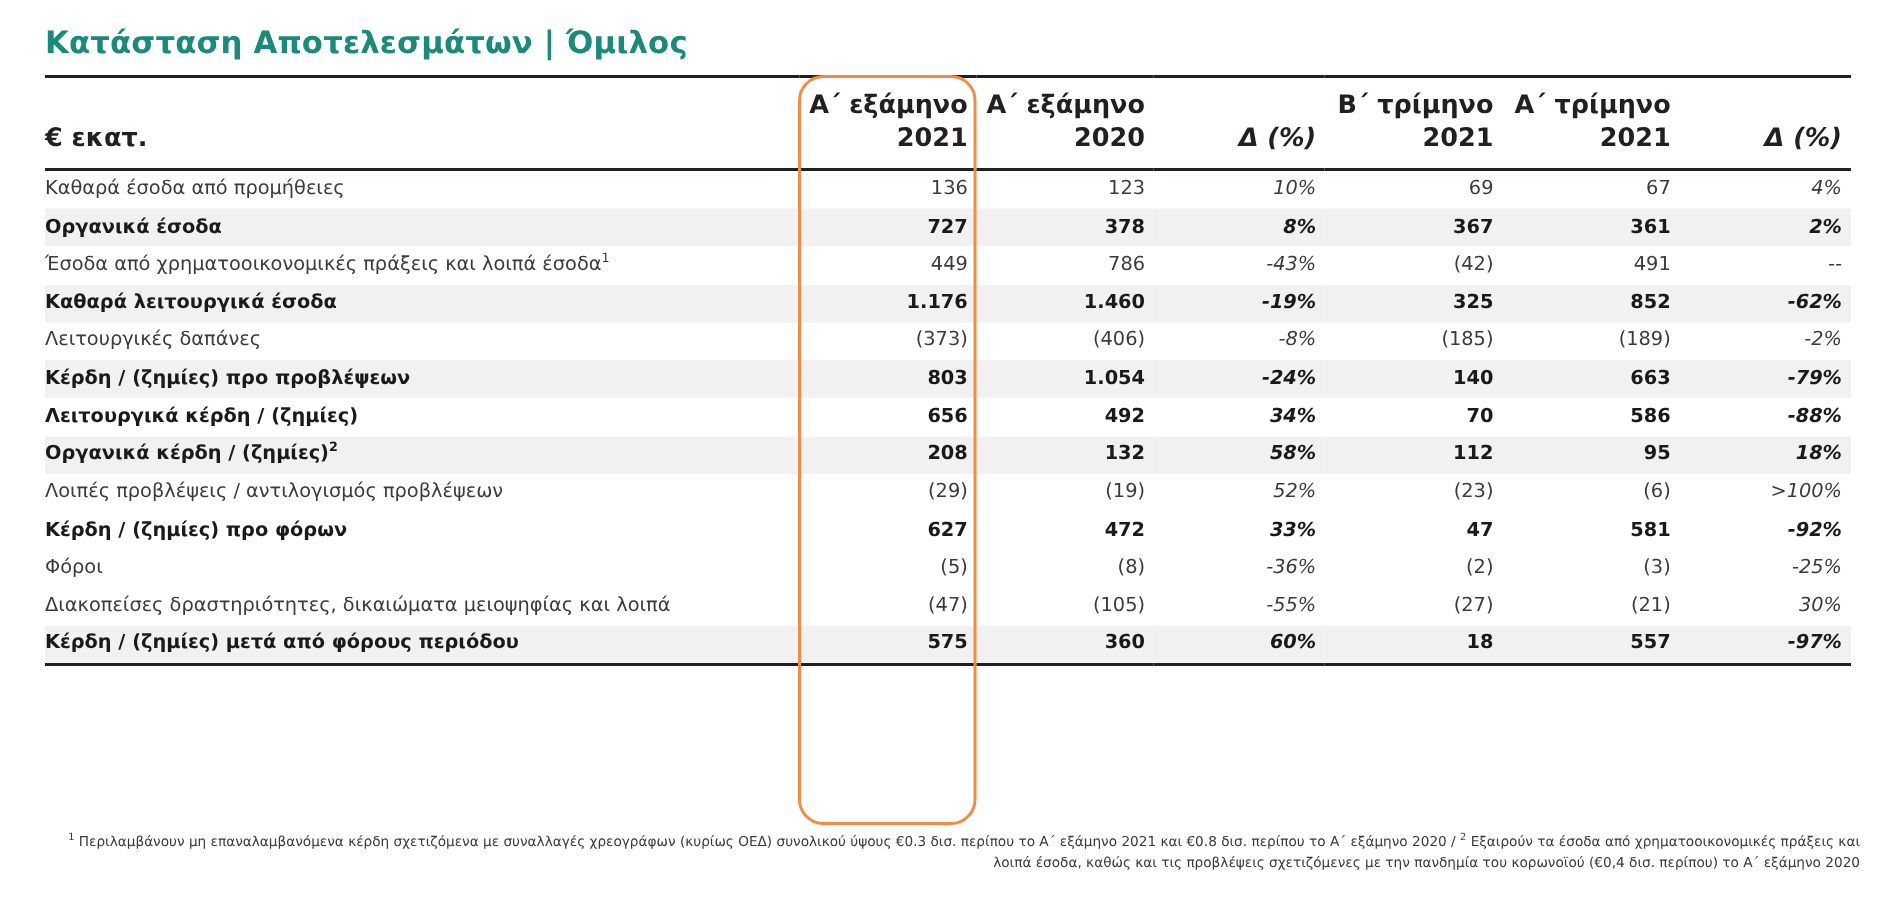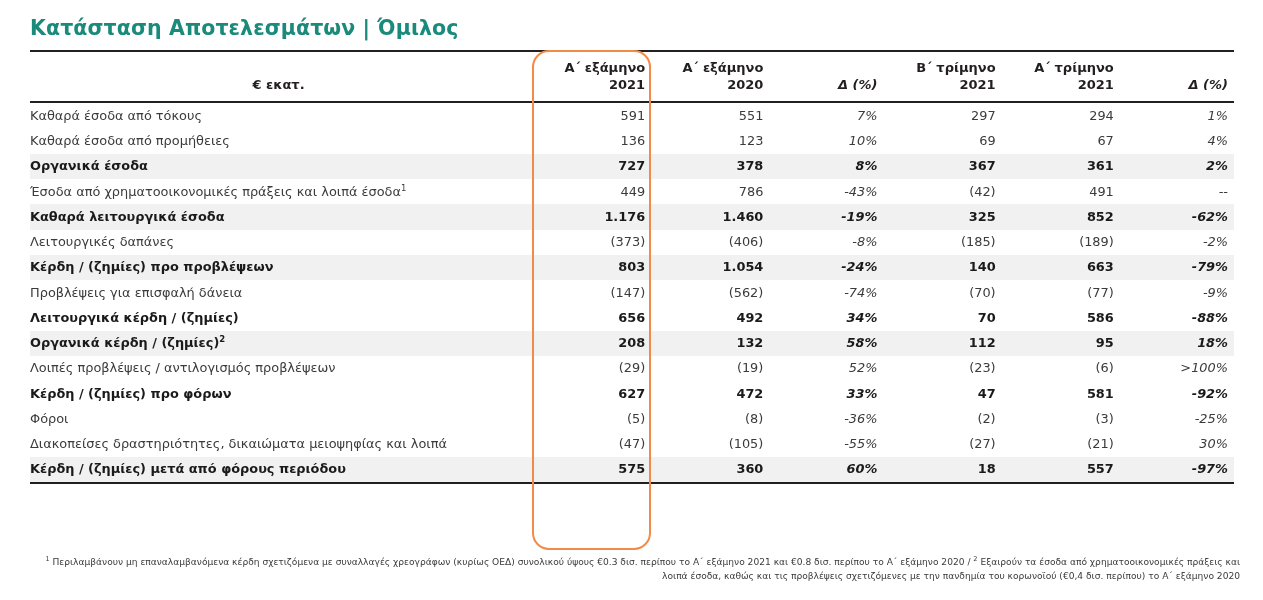--- a/index.html
+++ b/index.html
@@ -47,29 +47,29 @@
   }
   table.fin col.c-label { width: 498px; }
   table.fin col.c-num   { width: 117px; }
   table.fin col.c-pct   { width: 113px; }
 
   table.fin thead tr.head-row {
     border-top: 2.5px solid #231f20;
     border-bottom: 2.5px solid #231f20;
   }
   table.fin thead th {
-    font-size: 13px;
+    font-size: 17px;
     font-weight: bold;
     padding: 7px 6px 8px 0;
     vertical-align: bottom;
     line-height: 1.32;
     background: #ffffff;
   }
   th.h-label {
-    text-align: center;
+    text-align: left;
     padding-left: 6px;
     margin-top: 16px;
   }
   th.h-num, th.h-pct {
     text-align: right;
     white-space: nowrap;
   }
   th.h-pct { font-style: italic; }
 
   table.fin tbody td {
@@ -160,29 +160,20 @@
             <th class="h-num">Α΄ εξάμηνο<br>2021</th>
             <th class="h-num">Α΄ εξάμηνο<br>2020</th>
             <th class="h-pct">Δ (%)</th>
             <th class="h-num">Β΄ τρίμηνο<br>2021</th>
             <th class="h-num">Α΄ τρίμηνο<br>2021</th>
             <th class="h-pct">Δ (%)</th>
           </tr>
       </thead>
       <tbody>
           <tr class="">
-            <td class="t-label">Καθαρά έσοδα από τόκους</td>
-            <td class="t-num">591</td>
-            <td class="t-num">551</td>
-            <td class="t-pct">7%</td>
-            <td class="t-num">297</td>
-            <td class="t-num">294</td>
-            <td class="t-pct">1%</td>
-          </tr>
-          <tr class="">
             <td class="t-label">Καθαρά έσοδα από προμήθειες</td>
             <td class="t-num">136</td>
             <td class="t-num">123</td>
             <td class="t-pct">10%</td>
             <td class="t-num">69</td>
             <td class="t-num">67</td>
             <td class="t-pct">4%</td>
           </tr>
           <tr class="shaded bold">
             <td class="t-label">Οργανικά έσοδα</td>
@@ -221,29 +212,20 @@
             <td class="t-pct">-2%</td>
           </tr>
           <tr class="shaded bold">
             <td class="t-label">Κέρδη / (ζημίες) προ προβλέψεων</td>
             <td class="t-num">803</td>
             <td class="t-num">1.054</td>
             <td class="t-pct">-24%</td>
             <td class="t-num">140</td>
             <td class="t-num">663</td>
             <td class="t-pct">-79%</td>
-          </tr>
-          <tr class="">
-            <td class="t-label">Προβλέψεις για επισφαλή δάνεια</td>
-            <td class="t-num">(147)</td>
-            <td class="t-num">(562)</td>
-            <td class="t-pct">-74%</td>
-            <td class="t-num">(70)</td>
-            <td class="t-num">(77)</td>
-            <td class="t-pct">-9%</td>
           </tr>
           <tr class="bold">
             <td class="t-label">Λειτουργικά κέρδη / (ζημίες)</td>
             <td class="t-num">656</td>
             <td class="t-num">492</td>
             <td class="t-pct">34%</td>
             <td class="t-num">70</td>
             <td class="t-num">586</td>
             <td class="t-pct">-88%</td>
           </tr>

